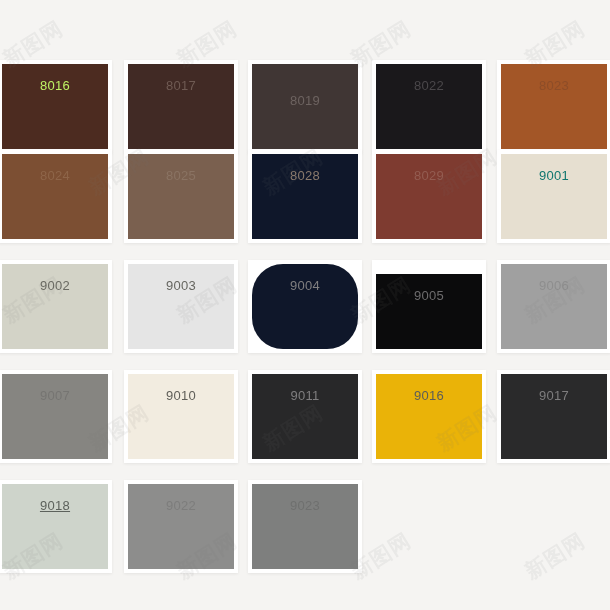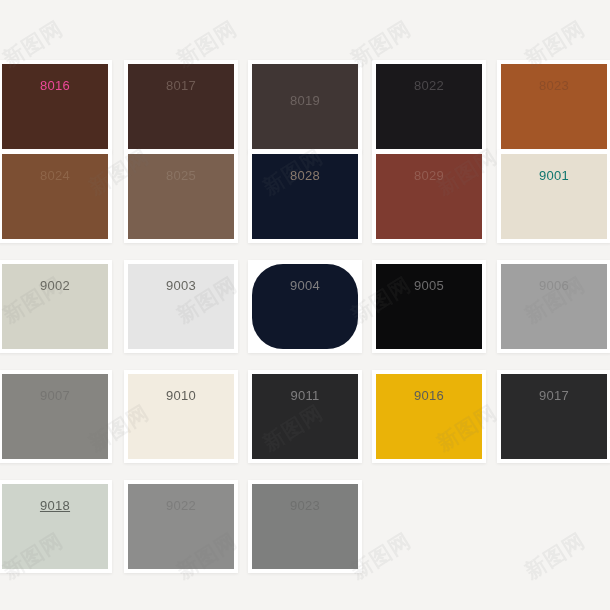--- a/index.html
+++ b/index.html
@@ -68,21 +68,21 @@
     white-space: nowrap;
     user-select: none;
   }
 </style>
 </head>
 <body>
 
 <div id="swatch-grid">
     <div class="swatch-card" style="left: -2px; top: 60px; width: 114px; height: 93px;">
       <div class="swatch-chip" title="8016" style="background: rgb(76, 43, 32);">
-        <div class="swatch-label" style="color: #ec4899; top: 14px;">8016</div>
+        <div class="swatch-label" style="color: #bef264; top: 14px;">8016</div>
       </div>
     </div>
     <div class="swatch-card" style="left: 124px; top: 60px; width: 114px; height: 93px;">
       <div class="swatch-chip" title="8017" style="background: rgb(65, 42, 37);">
         <div class="swatch-label" style="color: rgb(111, 90, 83); top: 14px;">8017</div>
       </div>
     </div>
     <div class="swatch-card" style="left: 248px; top: 60px; width: 114px; height: 93px;">
       <div class="swatch-chip" title="8019" style="background: rgb(64, 54, 52);">
         <div class="swatch-label" style="color: rgb(109, 99, 96); top: 29px;">8019</div>
@@ -132,21 +132,21 @@
       <div class="swatch-chip" title="9003" style="background: #e5e5e5;">
         <div class="swatch-label" style="color: rgb(102, 102, 96); top: 14px;">9003</div>
       </div>
     </div>
     <div class="swatch-card" style="left: 248px; top: 260px; width: 114px; height: 93px;">
       <div class="swatch-chip" title="9004" style="background: #0f172a; border-radius: 31px;">
         <div class="swatch-label" style="color: rgb(128, 127, 128); top: 14px;">9004</div>
       </div>
     </div>
     <div class="swatch-card" style="left: 372px; top: 260px; width: 114px; height: 93px;">
-      <div class="swatch-chip" title="9005" style="background: rgb(11, 11, 12);">
+      <div class="swatch-chip" title="9005" style="background: rgb(11, 11, 12); margin-top: 10px;">
         <div class="swatch-label" style="color: rgb(109, 108, 109); top: 14px;">9005</div>
       </div>
     </div>
     <div class="swatch-card" style="left: 497px; top: 260px; width: 114px; height: 93px;">
       <div class="swatch-chip" title="9006" style="background: rgb(160, 160, 160);">
         <div class="swatch-label" style="color: rgb(142, 142, 142); top: 14px;">9006</div>
       </div>
     </div>
     <div class="swatch-card" style="left: -2px; top: 370px; width: 114px; height: 93px;">
       <div class="swatch-chip" title="9007" style="background: rgb(134, 133, 129);">

